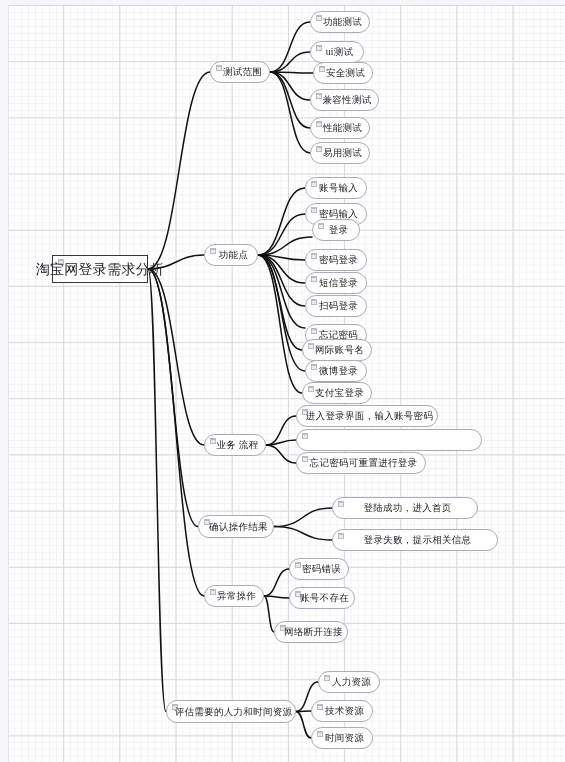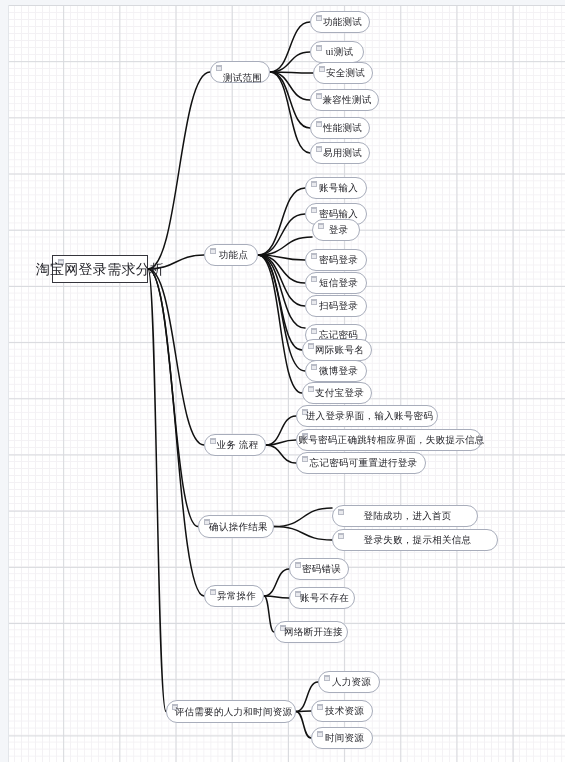--- a/index.html
+++ b/index.html
@@ -113,21 +113,21 @@
       <path d="M 148 269 C 157 269, 157 711.5, 166 711.5" fill="none" stroke="#111111" stroke-width="1.5" stroke-linecap="round"></path>
       <path d="M 296 711.5 C 308.1 711.5, 305.9 682, 318 682" fill="none" stroke="#111111" stroke-width="1.5" stroke-linecap="round"></path>
       <path d="M 296 711.5 C 304.25 711.5, 302.75 711, 311 711" fill="none" stroke="#111111" stroke-width="1.5" stroke-linecap="round"></path>
       <path d="M 296 711.5 C 304.25 711.5, 302.75 738, 311 738" fill="none" stroke="#111111" stroke-width="1.5" stroke-linecap="round"></path>
     </svg>
   <div id="node-layer">
       <div class="node root" style="left: 52px; top: 255px; width: 96px; height: 28px;">
         <span class="node-icon"></span>
         <span class="node-label">淘宝网登录需求分析</span>
       </div>
-      <div class="node branch" style="left: 210px; top: 61px; width: 60px; height: 22px; align-items: flex-end;">
+      <div class="node branch" style="left: 210px; top: 61px; width: 60px; height: 22px;">
         <span class="node-icon"></span>
         <span class="node-label">测试范围</span>
       </div>
       <div class="node leaf" style="left: 310px; top: 11px; width: 60px; height: 22px;">
         <span class="node-icon"></span>
         <span class="node-label">功能测试</span>
       </div>
       <div class="node leaf" style="left: 310px; top: 41px; width: 54px; height: 22px;">
         <span class="node-icon"></span>
         <span class="node-label">ui测试</span>
@@ -195,31 +195,30 @@
       <div class="node branch" style="left: 204px; top: 434px; width: 62px; height: 22px;">
         <span class="node-icon"></span>
         <span class="node-label">业务 流程</span>
       </div>
       <div class="node leaf" style="left: 296px; top: 405px; width: 142px; height: 22px;">
         <span class="node-icon"></span>
         <span class="node-label">进入登录界面，输入账号密码</span>
       </div>
       <div class="node leaf" style="left: 296px; top: 429px; width: 186px; height: 22px;">
         <span class="node-icon"></span>
-        <span class="node-label">账号密码正确跳转相应界面，失败提示信息</span>
       </div>
       <div class="node leaf" style="left: 296px; top: 452px; width: 130px; height: 22px;">
         <span class="node-icon"></span>
         <span class="node-label">忘记密码可重置进行登录</span>
       </div>
       <div class="node branch" style="left: 198px; top: 515px; width: 76px; height: 23px;">
         <span class="node-icon"></span>
         <span class="node-label">确认操作结果</span>
       </div>
-      <div class="node leaf" style="left: 332px; top: 497px; width: 146px; height: 22px; margin-top: 8px;">
+      <div class="node leaf" style="left: 332px; top: 497px; width: 146px; height: 22px;">
         <span class="node-icon"></span>
         <span class="node-label">登陆成功，进入首页</span>
       </div>
       <div class="node leaf" style="left: 332px; top: 529px; width: 166px; height: 22px;">
         <span class="node-icon"></span>
         <span class="node-label">登录失败，提示相关信息</span>
       </div>
       <div class="node branch" style="left: 204px; top: 585px; width: 60px; height: 22px;">
         <span class="node-icon"></span>
         <span class="node-label">异常操作</span>

